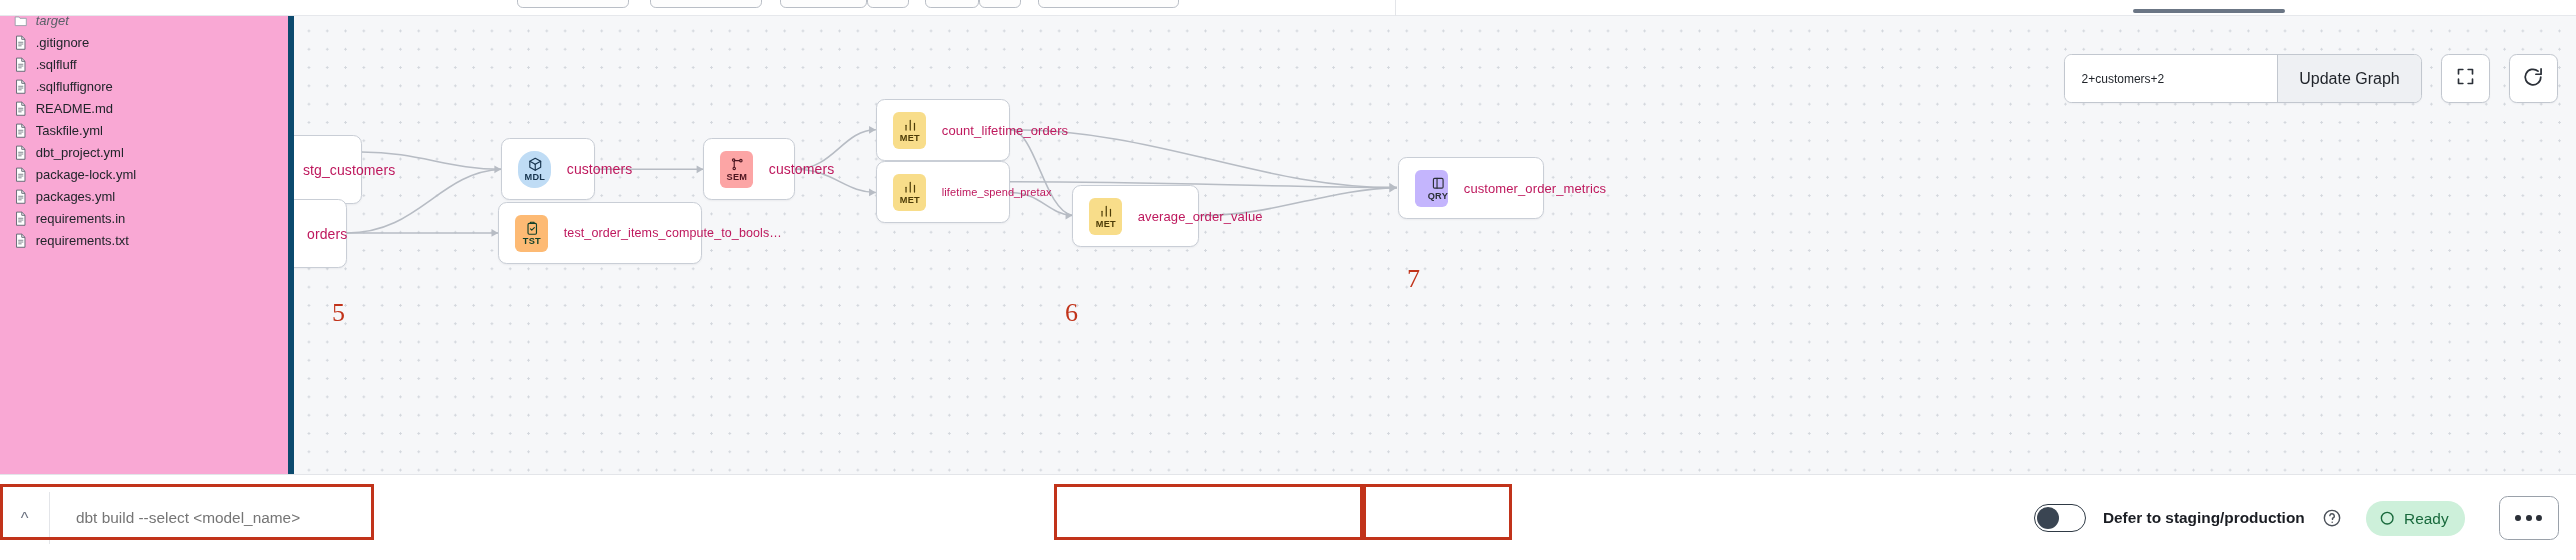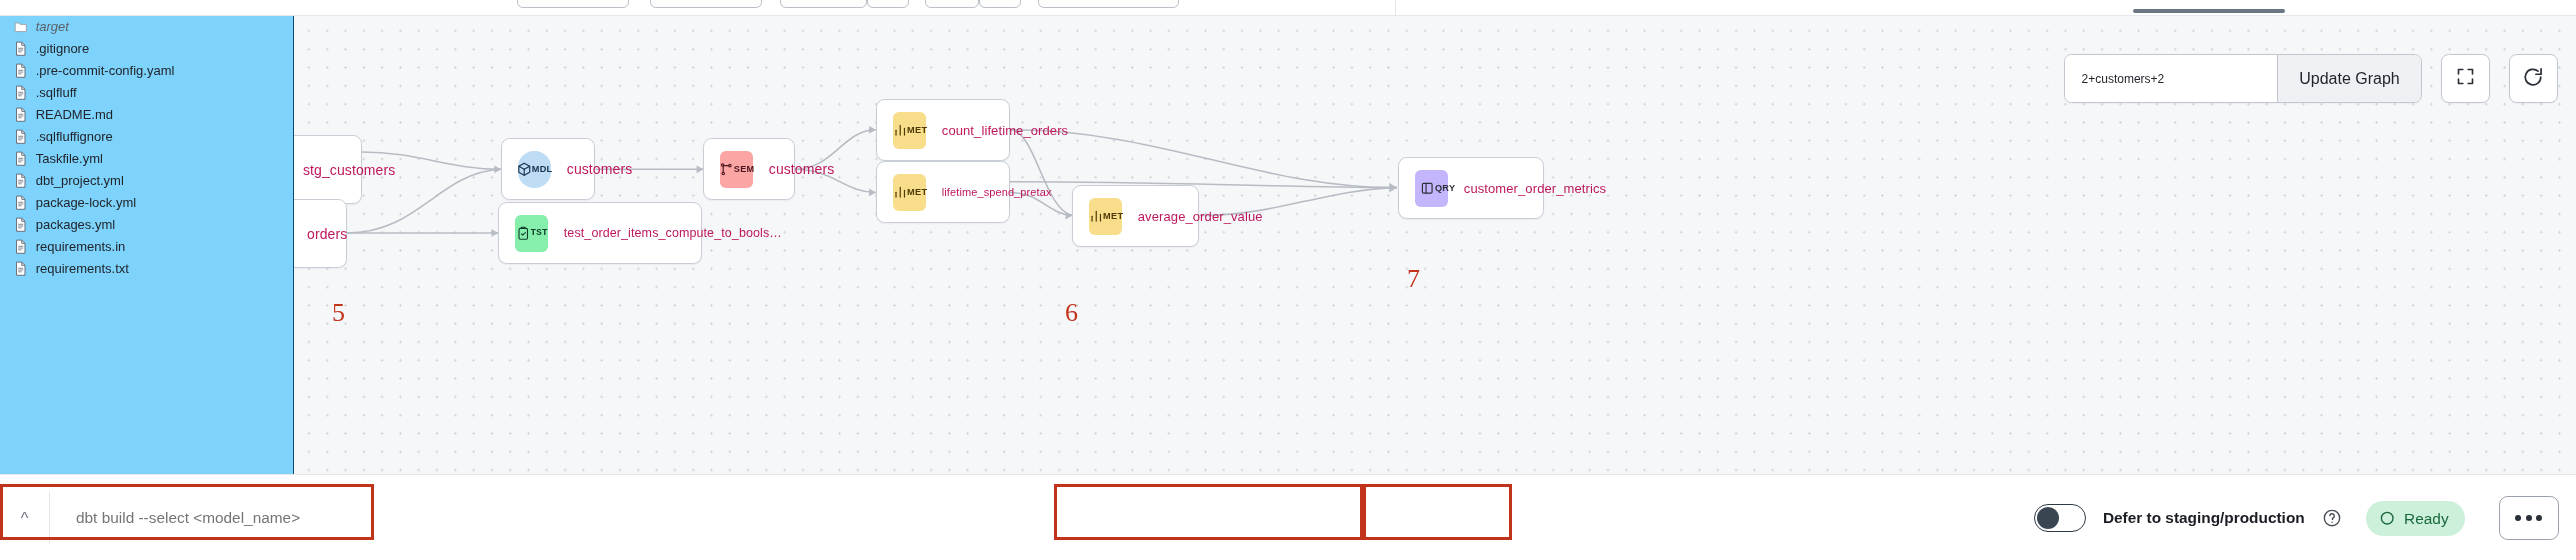--- a/index.html
+++ b/index.html
@@ -31,23 +31,23 @@
   .tab-divider {
     position: absolute; top: 0; width: 1px; height: 16.4px; background: #e3e5e9;
   }
   .active-tab-underline {
     position: absolute; height: 4.8px; background: #6b7685; border-radius: 1.9px; top: 8.7px;
   }
 
   
   .sidebar {
     position: absolute; left: 0; top: 0; width: 294px; height: 474px;
-    background: #7dd3fc;
-    border-right: 1px solid #0c4a6e;
-    padding-top: 16px;
+    background: #f9a8d4;
+    border-right: 6px solid #0c4a6e;
+    padding-top: 10px;
     overflow: hidden;
     z-index: 4;
   }
   .file-row {
     display: flex; align-items: center;
     height: 22px;
     padding-left: 13.5px;
     gap: 8.7px;
     font-size: 13px;
     color: #21252b;
@@ -80,28 +80,28 @@
     padding-left: 16.4px;
     gap: 15.4px;
     box-shadow: 0 1px 1.9px rgba(16,24,40,0.05);
   }
   .node .nlabel {
     font-size: 14px; color: #be185d; white-space: nowrap;
     letter-spacing: 0.1px;
   }
   .badge {
     width: 33px; height: 37px; border-radius: 5.8px;
-    display: flex; flex-direction: row; align-items: center; justify-content: center;
+    display: flex; flex-direction: column; align-items: center; justify-content: center;
     gap: 0px; flex: 0 0 33px;
   }
   .badge .bico { height: 16.4px; display:flex; align-items:center; }
   .badge .btxt { font-size: 9.2px; font-weight: 700; letter-spacing: 0.3px; line-height: 10.6px; }
   .badge.mdl { background: #bfdcf5; border-radius: 16px; } .badge.mdl .btxt { color: #16334d; }
   .badge.sem { background: #fca5a5; } .badge.sem .btxt { color: #4d1620; }
-  .badge.tst { background: #86efac; font-family: Liberation Mono, monospace; } .badge.tst .btxt { color: #10402a; }
+  .badge.tst { background: #fdba74; } .badge.tst .btxt { color: #10402a; }
   .badge.met { background: #f8dd8a; } .badge.met .btxt { color: #4d3c07; }
   .badge.qry { background: #c4b5fd; padding-left: 12px; } .badge.qry .btxt { color: #2b3038; }
 
   
   .graph-toolbar {
     position: absolute; top: 38px; right: 18.3px;
     display: flex; align-items: center; gap: 19px;
     z-index: 5;
   }
   .combo {
@@ -228,51 +228,41 @@
           <span class="fname">.gitignore</span>
         </div>
         <div class="file-row">
           <span class="ico">
             <svg width="13.5" height="15.4" viewBox="0 0 16 18" fill="none" stroke="#5f6670" stroke-width="1.1" stroke-linejoin="round">
               <path d="M3 1.2 h6.2 L13 5 v11.8 H3 Z" fill="#fff"></path>
               <path d="M9.2 1.2 V5 H13"></path>
               <path d="M5 8.5 h6 M5 10.6 h6 M5 12.7 h4" stroke-width="0.9"></path>
             </svg>
           </span>
-          <span class="fname">.pre-commit-config.yaml</span>
-        </div>
-        <div class="file-row">
-          <span class="ico">
-            <svg width="13.5" height="15.4" viewBox="0 0 16 18" fill="none" stroke="#5f6670" stroke-width="1.1" stroke-linejoin="round">
-              <path d="M3 1.2 h6.2 L13 5 v11.8 H3 Z" fill="#fff"></path>
-              <path d="M9.2 1.2 V5 H13"></path>
-              <path d="M5 8.5 h6 M5 10.6 h6 M5 12.7 h4" stroke-width="0.9"></path>
-            </svg>
-          </span>
           <span class="fname">.sqlfluff</span>
         </div>
         <div class="file-row">
           <span class="ico">
             <svg width="13.5" height="15.4" viewBox="0 0 16 18" fill="none" stroke="#5f6670" stroke-width="1.1" stroke-linejoin="round">
               <path d="M3 1.2 h6.2 L13 5 v11.8 H3 Z" fill="#fff"></path>
               <path d="M9.2 1.2 V5 H13"></path>
               <path d="M5 8.5 h6 M5 10.6 h6 M5 12.7 h4" stroke-width="0.9"></path>
             </svg>
           </span>
+          <span class="fname">.sqlfluffignore</span>
+        </div>
+        <div class="file-row">
+          <span class="ico">
+            <svg width="13.5" height="15.4" viewBox="0 0 16 18" fill="none" stroke="#5f6670" stroke-width="1.1" stroke-linejoin="round">
+              <path d="M3 1.2 h6.2 L13 5 v11.8 H3 Z" fill="#fff"></path>
+              <path d="M9.2 1.2 V5 H13"></path>
+              <path d="M5 8.5 h6 M5 10.6 h6 M5 12.7 h4" stroke-width="0.9"></path>
+            </svg>
+          </span>
           <span class="fname">README.md</span>
-        </div>
-        <div class="file-row">
-          <span class="ico">
-            <svg width="13.5" height="15.4" viewBox="0 0 16 18" fill="none" stroke="#5f6670" stroke-width="1.1" stroke-linejoin="round">
-              <path d="M3 1.2 h6.2 L13 5 v11.8 H3 Z" fill="#fff"></path>
-              <path d="M9.2 1.2 V5 H13"></path>
-              <path d="M5 8.5 h6 M5 10.6 h6 M5 12.7 h4" stroke-width="0.9"></path>
-            </svg>
-          </span>
-          <span class="fname">.sqlfluffignore</span>
         </div>
         <div class="file-row">
           <span class="ico">
             <svg width="13.5" height="15.4" viewBox="0 0 16 18" fill="none" stroke="#5f6670" stroke-width="1.1" stroke-linejoin="round">
               <path d="M3 1.2 h6.2 L13 5 v11.8 H3 Z" fill="#fff"></path>
               <path d="M9.2 1.2 V5 H13"></path>
               <path d="M5 8.5 h6 M5 10.6 h6 M5 12.7 h4" stroke-width="0.9"></path>
             </svg>
           </span>
           <span class="fname">Taskfile.yml</span>

